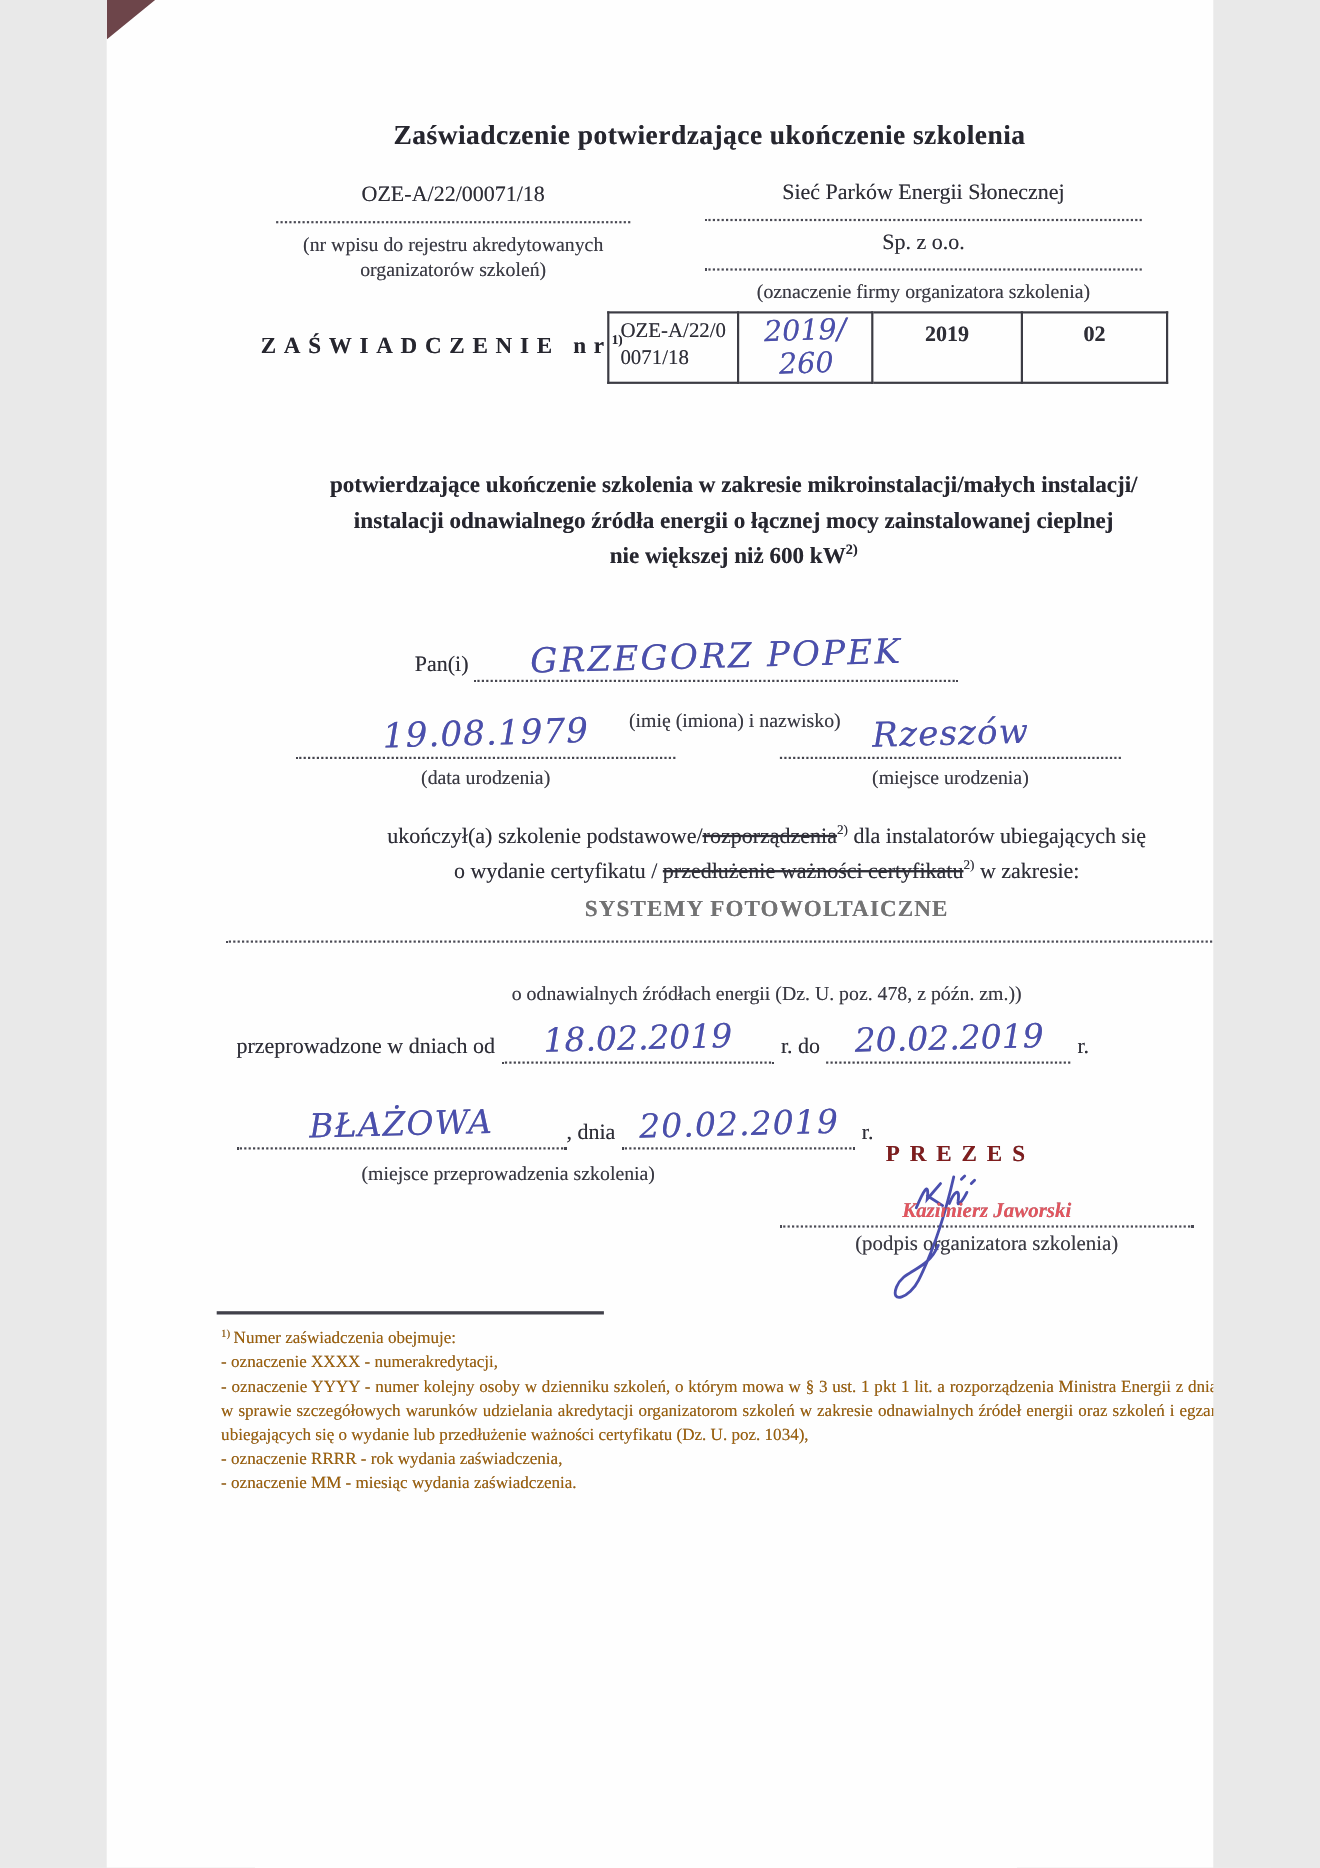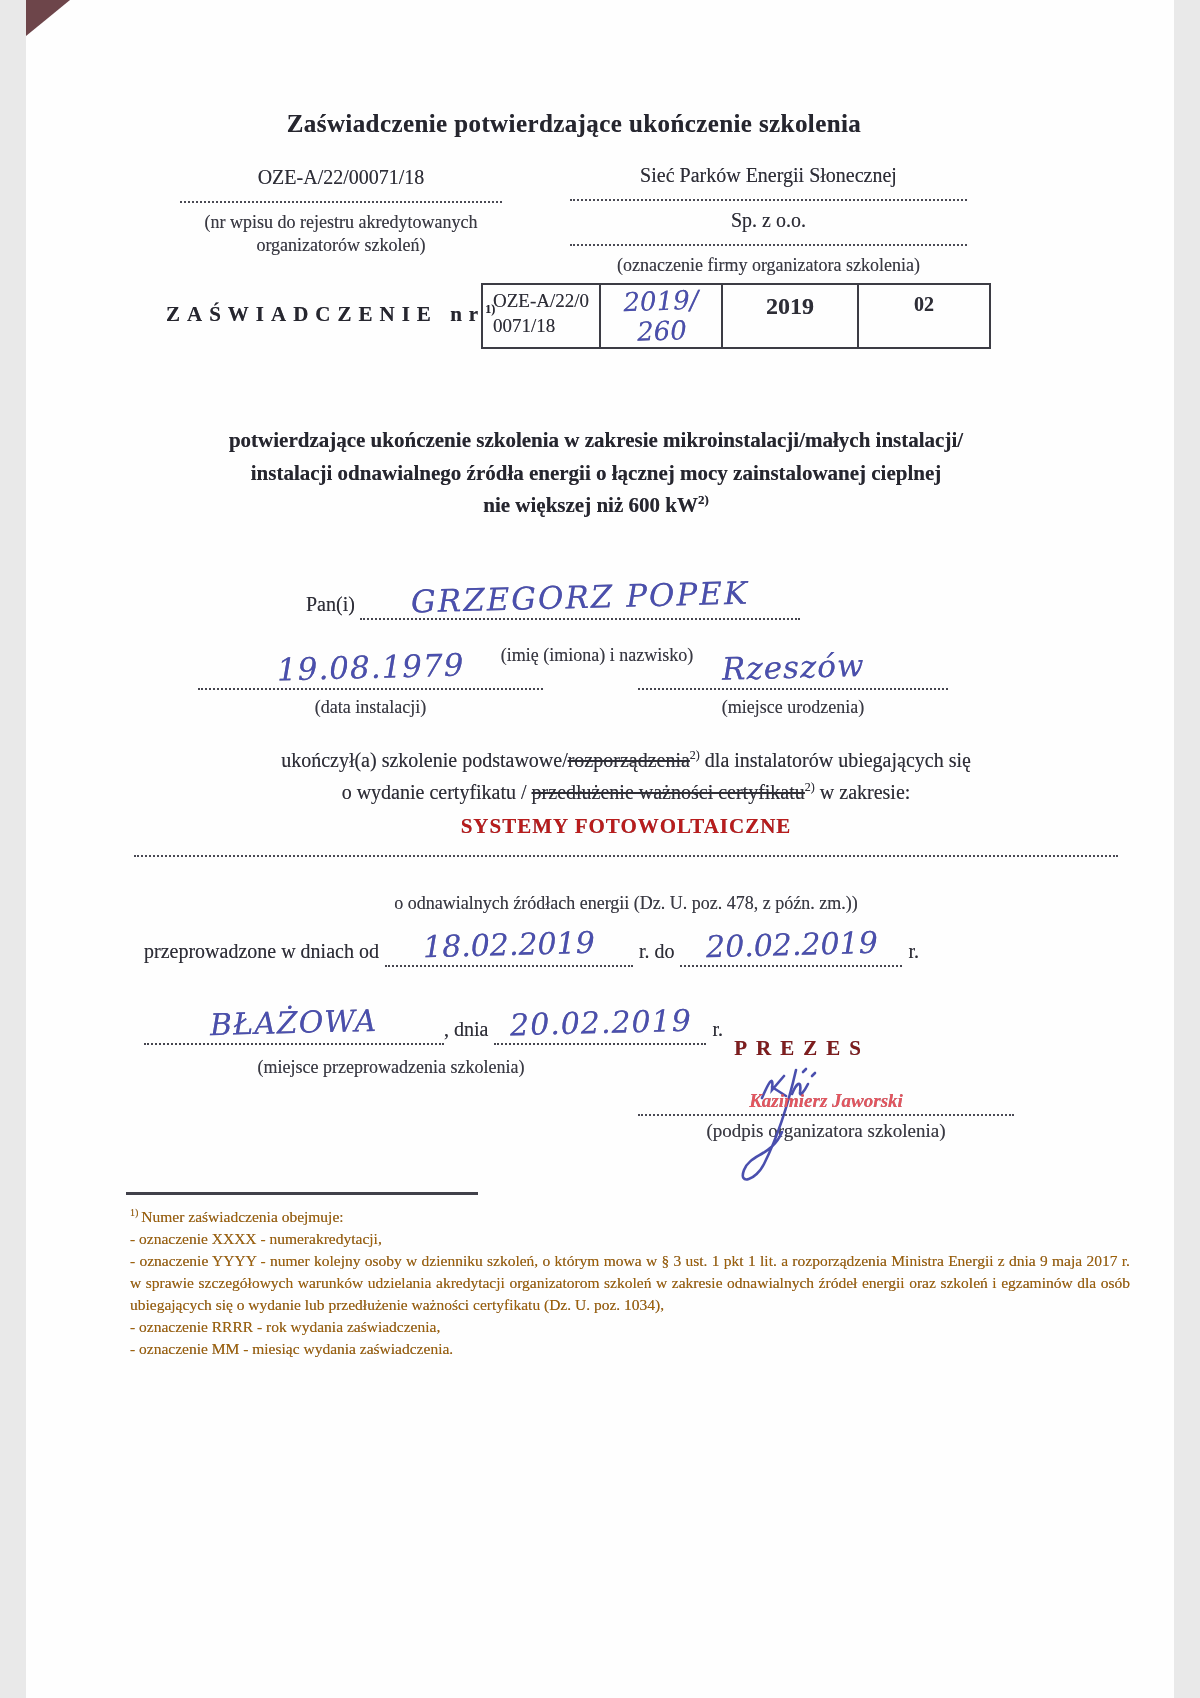--- a/index.html
+++ b/index.html
@@ -1,18 +1,18 @@
 <!DOCTYPE html>
 <html lang="pl"><head>
 <meta charset="utf-8">
 <style>
   html,body { margin:0; padding:0; background:#e9e9e9; }
   .page {
     position:relative;
-    width:1148px; height:1698px;
+    width:1006px; height:1698px;
     margin:0 auto;
     background:#fefefe;
     font-family:"Liberation Serif", serif;
     color:#2e2e36;
     overflow:hidden;
   }
   .abs { position:absolute; }
   .center { text-align:center; }
 
   
@@ -29,21 +29,21 @@
   .hdr-right { left:540px; top:164px; width:405px; }
   .hdr-right .dotline { margin:10px 4px 8px; }
 
   .cert-label { left:140px; top:302px; font-size:21px; font-weight:bold; letter-spacing:7px; color:#26262e; white-space:nowrap; }
   .cert-label sup { font-size:12px; letter-spacing:0; }
 
   table.cert-table { left:455px; top:283px; border-collapse:collapse; }
   table.cert-table td { border:2px solid #3c3c44; vertical-align:top; }
   td.cell-acc { width:100px; font-size:19px; line-height:1.3; padding:4px 6px 4px 10px; word-break:break-all; }
   td.cell-seq { width:112px; text-align:center; padding:0 4px; }
-  td.cell-year { width:132px; text-align:center; font-weight:bold; font-size:24px; padding-top:8px; }
+  td.cell-year { width:132px; text-align:center; font-weight:bold; font-size:20px; padding-top:8px; }
   td.cell-month { width:128px; text-align:center; font-weight:bold; font-size:20px; padding-top:8px; }
 
   .hand { font-family:"DejaVu Serif", serif; font-style:italic; color:#4a4fae; }
   .hand-seq { font-size:26px; line-height:1.15; transform:rotate(-2deg); display:inline-block; padding-top:2px; }
 
   .scope-para { left:50px; top:424px; width:1040px; font-size:21px; font-weight:bold; line-height:1.55; color:#26262e; }
   .scope-para sup { font-size:13px; }
 
   .fillin { display:inline-block; border-bottom:2px dotted #45454e; text-align:center; vertical-align:baseline; }
   .fillin .hand { display:inline-block; transform:translateY(-3px) rotate(-1.5deg); }
@@ -56,21 +56,21 @@
   .birth-left { left:172px; top:652px; width:345px; }
   .birth-right { left:612px; top:652px; width:310px; }
   .birth-left .fillin, .birth-right .fillin { width:100%; }
   .birth-left .hand, .birth-right .hand { font-size:31px; letter-spacing:1px; }
   .birth-left .caption, .birth-right .caption { margin-top:6px; }
 
   .completion-para { left:100px; top:744px; width:1000px; font-size:20px; line-height:1.6; }
   .completion-para sup { font-size:12px; }
   .struck { text-decoration:line-through; text-decoration-thickness:2px; }
 
-  .inst-type { left:100px; top:814px; width:1000px; font-size:21px; font-weight:bold; letter-spacing:1px; color:#b91c1c; }
+  .inst-type { left:100px; top:814px; width:1000px; font-size:21px; font-weight:bold; letter-spacing:1px; color:#737373; }
   .full-dotline { left:108px; top:853px; width:984px; }
   .inst-caption { left:100px; top:864px; width:1000px; font-size:18px; line-height:1.45; }
 
   .dates-line { left:118px; top:930px; font-size:20px; white-space:nowrap; }
   .dates-line .fillin { width:248px; margin:0 6px; }
   .dates-line .fillin.to { width:222px; }
   .dates-line .hand { font-size:30px; }
 
   .place-line { left:118px; top:1008px; font-size:20px; white-space:nowrap; }
   .place-line .fillin { width:300px; }
@@ -138,21 +138,21 @@
     <span>potwierdzające ukończenie szkolenia w zakresie mikroinstalacji/małych instalacji/</span><br>
     <span>instalacji odnawialnego źródła energii o łącznej mocy zainstalowanej cieplnej</span><br>
     <span>nie większej niż 600 kW</span><sup>2)</sup>
   </div>
 
   <div class="abs name-row"><span>Pan(i)</span> <span class="fillin"><span class="hand">GRZEGORZ POPEK</span></span></div>
   <div class="abs name-caption caption center">(imię (imiona) i nazwisko)</div>
 
   <div class="abs birth-left center">
     <span class="fillin"><span class="hand">19.08.1979</span></span>
-    <div class="caption">(data instalacji)</div>
+    <div class="caption">(data urodzenia)</div>
   </div>
 
   <div class="abs birth-right center">
     <span class="fillin"><span class="hand">Rzeszów</span></span>
     <div class="caption">(miejsce urodzenia)</div>
   </div>
 
   <div class="abs completion-para center"><span>ukończył(a) szkolenie podstawowe/</span><span class="struck">rozporządzenia</span><sup>2)</sup><span> dla instalatorów ubiegających się</span><br><span>o wydanie certyfikatu / </span><span class="struck">przedłużenie ważności certyfikatu</span><sup>2)</sup><span> w zakresie:</span></div>
 
   <div class="abs inst-type center">SYSTEMY FOTOWOLTAICZNE</div>

